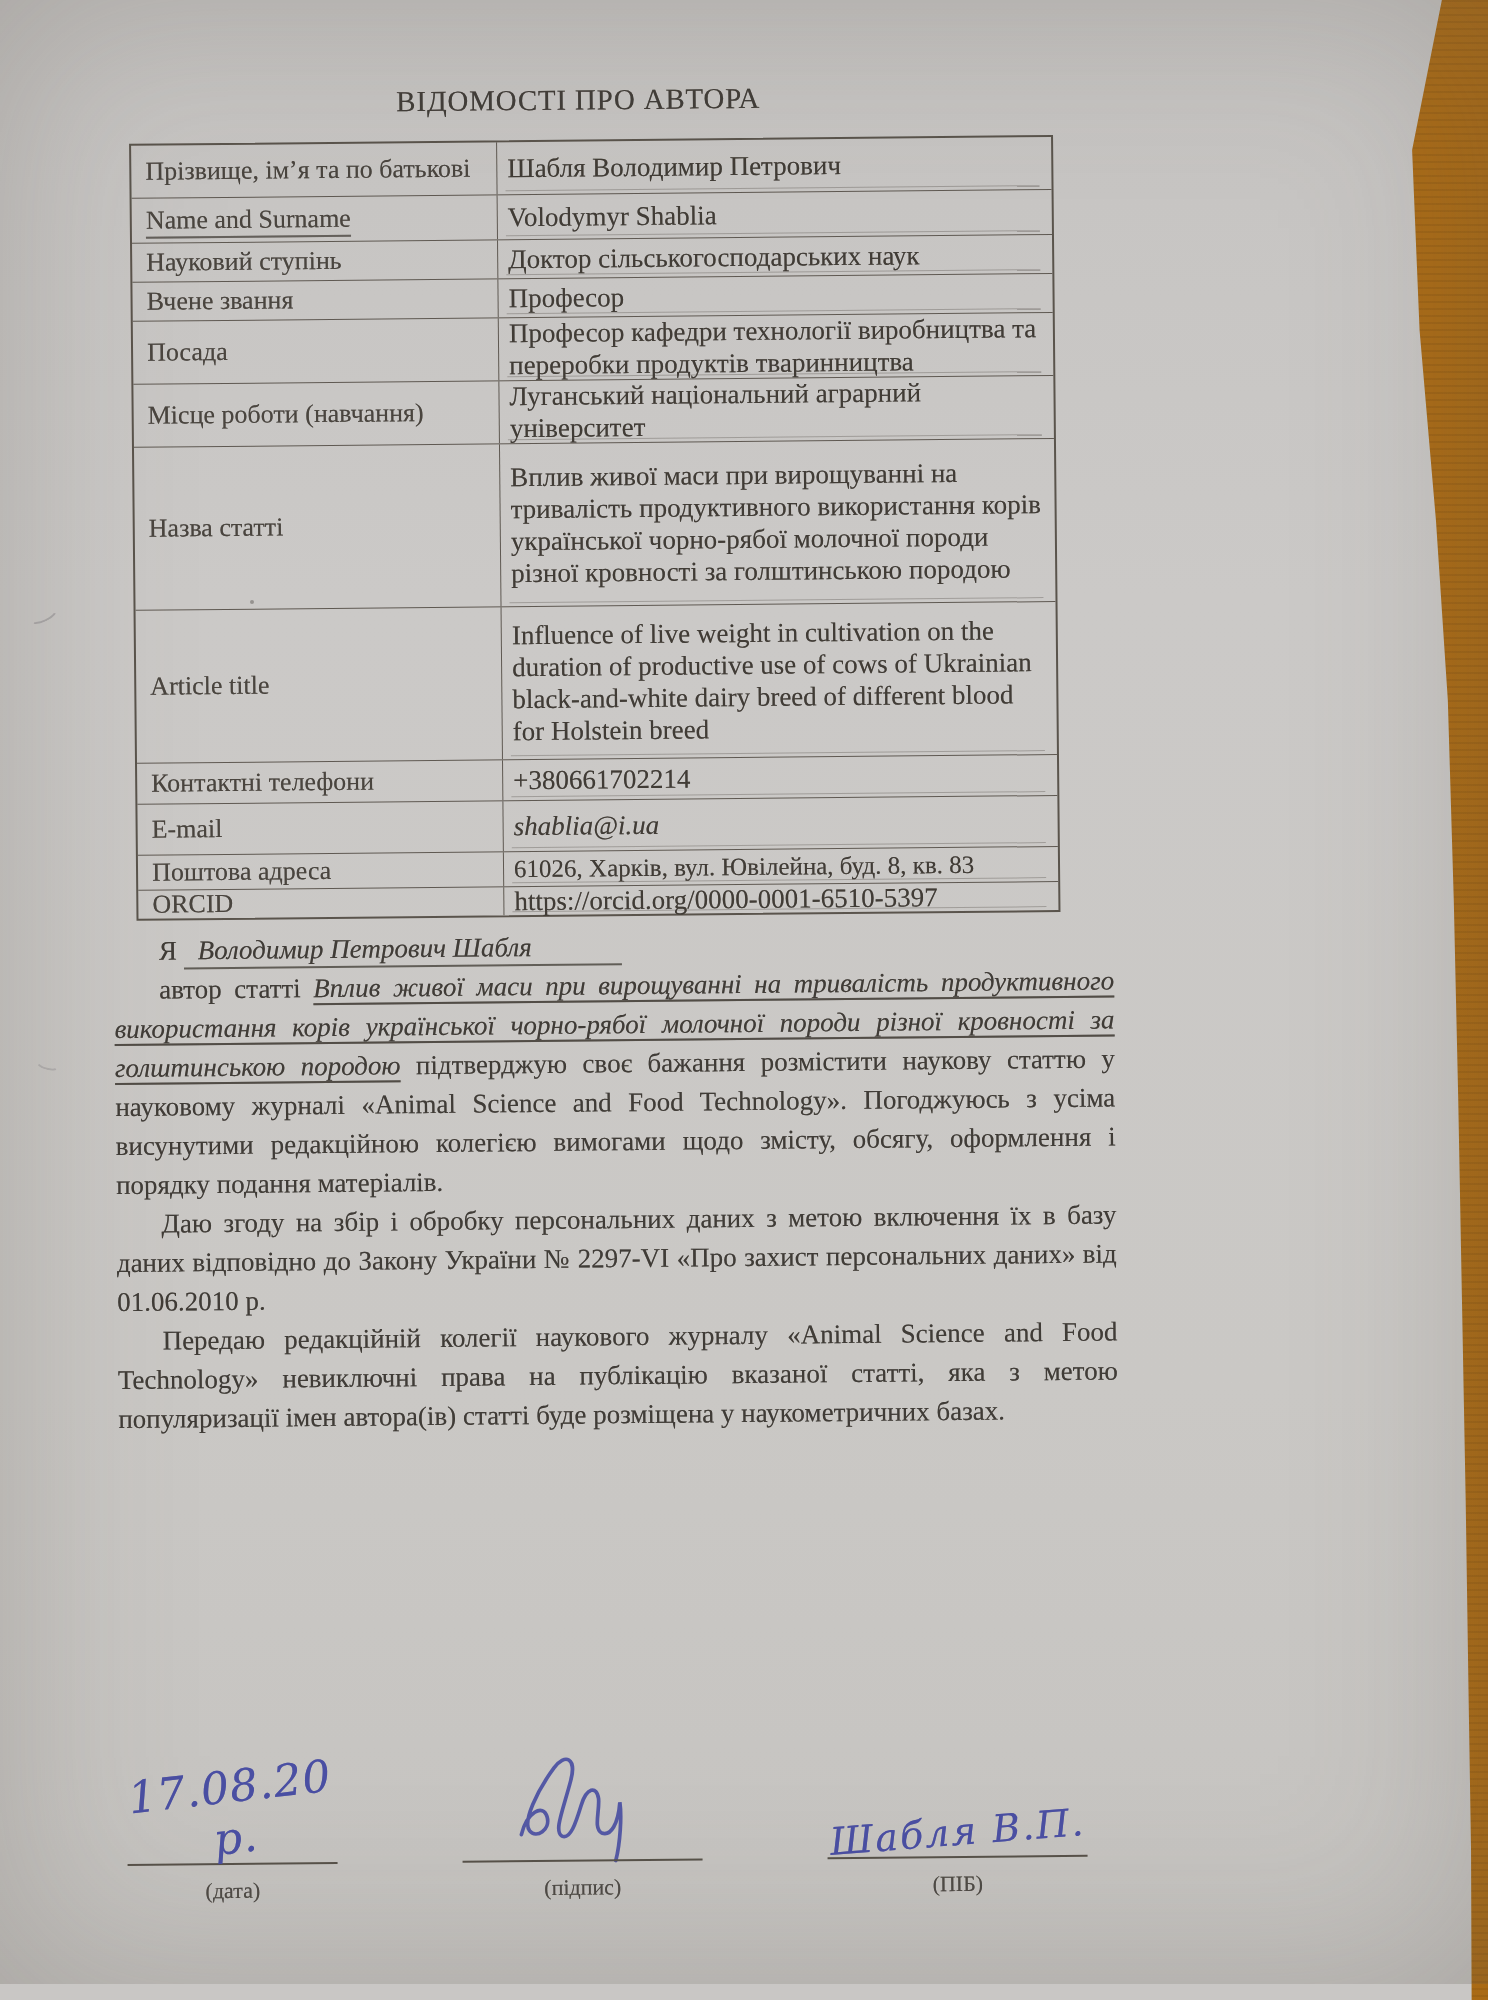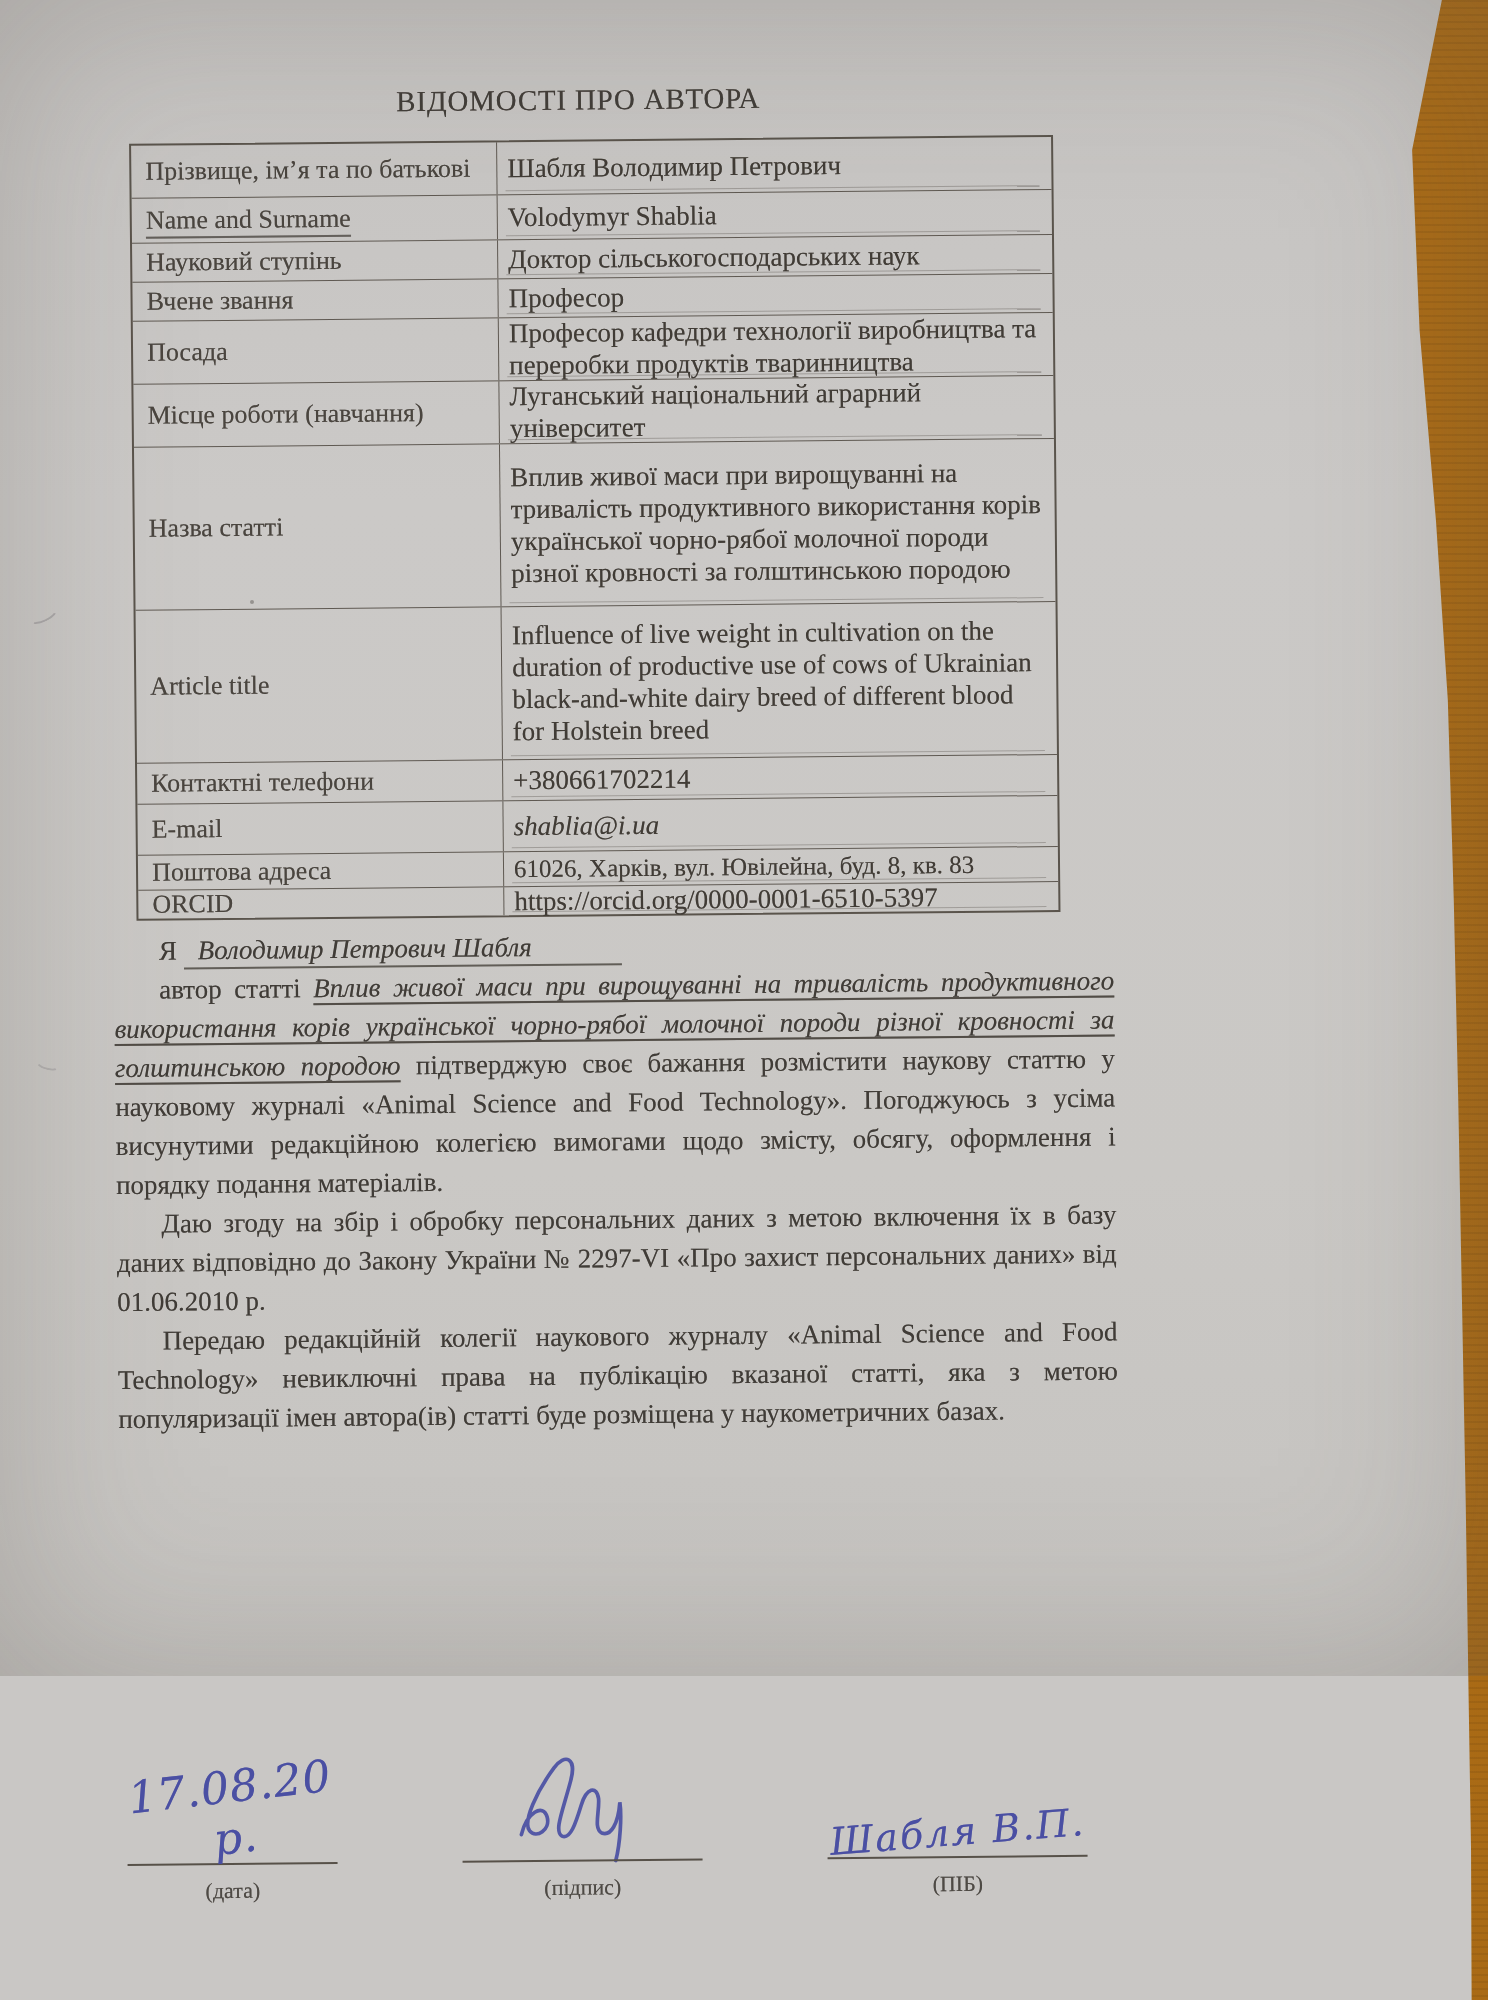--- a/index.html
+++ b/index.html
@@ -1,21 +1,21 @@
 <!DOCTYPE html>
 <html><head>
 <meta charset="utf-8">
 <style>
   html,body{margin:0;padding:0;}
   body{
     width:1488px;height:2000px;overflow:hidden;
     background:#c9c7c5;
     font-family:"Liberation Serif","DejaVu Serif",serif;
   }
-  .photo{position:relative;width:1488px;height:1676px;
+  .photo{position:relative;width:1488px;height:1984px;
     background:linear-gradient(180deg,#c5c3c1 0%,#cbc9c7 30%,#cac8c5 70%,#c5c3c0 100%);}
   .photo .vignette{position:absolute;inset:0;pointer-events:none;
     box-shadow:inset 0 0 190px rgba(92,86,78,.28);}
   
   .wood{position:absolute;top:0;right:0;width:1488px;height:2000px;
     background:
       repeating-linear-gradient(180deg, rgba(60,35,5,.10) 0 2px, rgba(0,0,0,0) 2px 7px),
       linear-gradient(90deg,#a2650f 0%,#b5771f 55%,#a96a15 100%);
     clip-path:polygon(96.9% 0%, 94.9% 7.5%, 95.4% 16.5%, 96.5% 26%, 97.3% 35%,
       97.7% 45%, 98% 55%, 98.25% 65%, 98.5% 75%, 98.7% 85%, 98.86% 92.5%,

